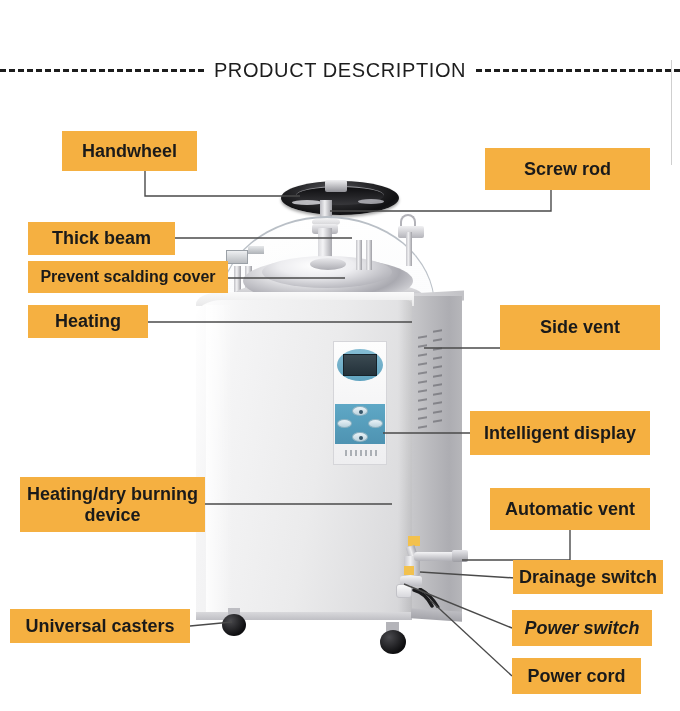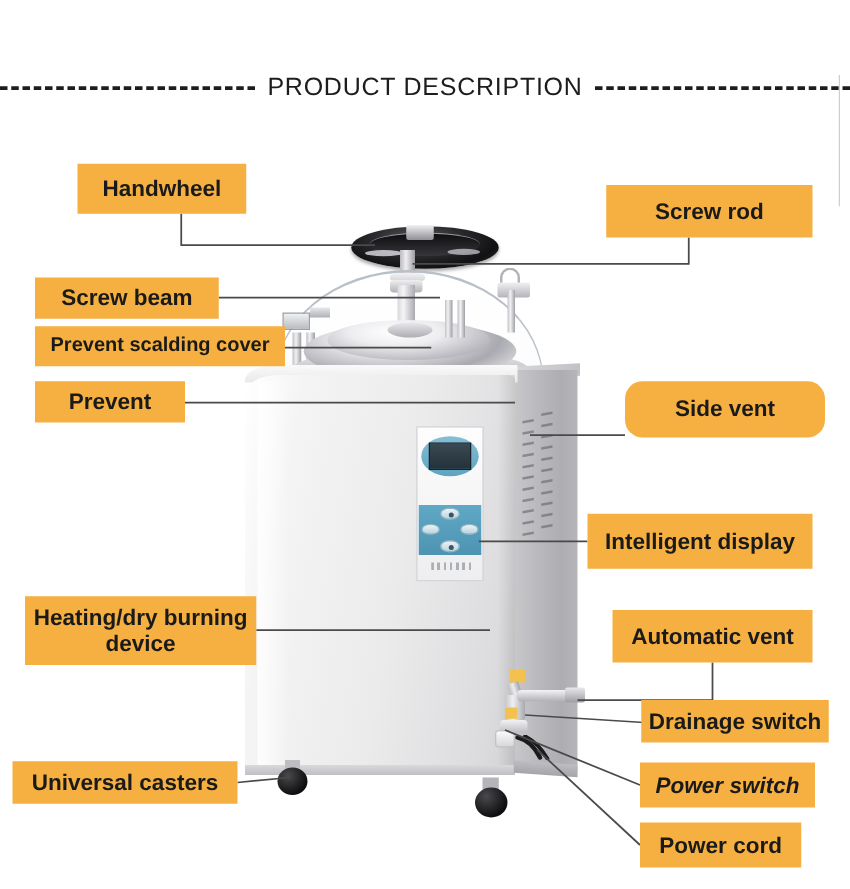--- a/index.html
+++ b/index.html
@@ -456,33 +456,33 @@
       <path d="M515,578 L420,572"></path>
 
       <path d="M512,628 L404,584"></path>
 
       <path d="M512,676 L430,600"></path>
     </g>
   </svg>
 
   <div class="label" style="left:62px;top:131px;width:135px;height:40px;">Handwheel</div>
 
-  <div class="label" style="left:28px;top:222px;width:147px;height:33px;">Screw beam</div>
+  <div class="label" style="left:28px;top:222px;width:147px;height:33px;">Thick beam</div>
 
   <div class="label" style="left:28px;top:261px;width:200px;height:32px;font-size:16px;">Prevent scalding cover</div>
 
-  <div class="label" style="left:28px;top:305px;width:120px;height:33px;">Prevent</div>
+  <div class="label" style="left:28px;top:305px;width:120px;height:33px;">Heating</div>
 
   <div class="label two-line" style="left:20px;top:477px;width:185px;height:55px;">Heating/dry burning device</div>
 
   <div class="label" style="left:485px;top:148px;width:165px;height:42px;">Screw rod</div>
 
   <div class="label" style="left:10px;top:609px;width:180px;height:34px;">Universal casters</div>
 
-  <div class="label" style="left:500px;top:305px;width:160px;height:45px;border-radius:14px;">Side vent</div>
+  <div class="label" style="left:500px;top:305px;width:160px;height:45px;">Side vent</div>
 
   <div class="label" style="left:470px;top:411px;width:180px;height:44px;">Intelligent display</div>
 
   <div class="label" style="left:490px;top:488px;width:160px;height:42px;">Automatic vent</div>
 
   <div class="label" style="left:513px;top:560px;width:150px;height:34px;">Drainage switch</div>
 
   <div class="label" style="left:512px;top:610px;width:140px;height:36px;font-style:italic;">Power switch</div>
 
   <div class="label" style="left:512px;top:658px;width:129px;height:36px;">Power cord</div>

